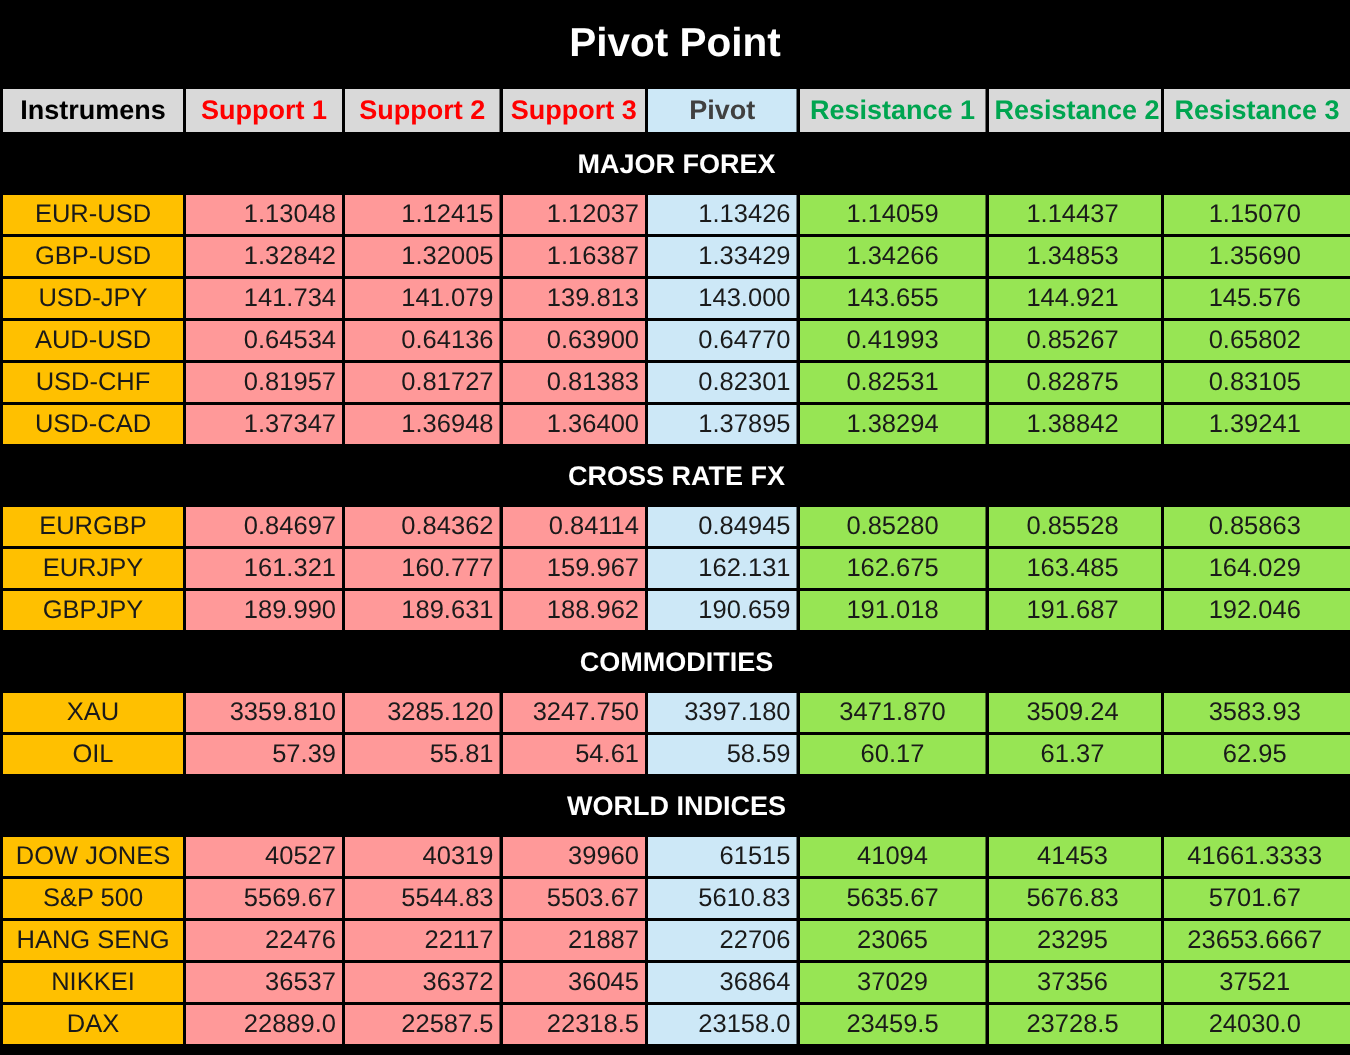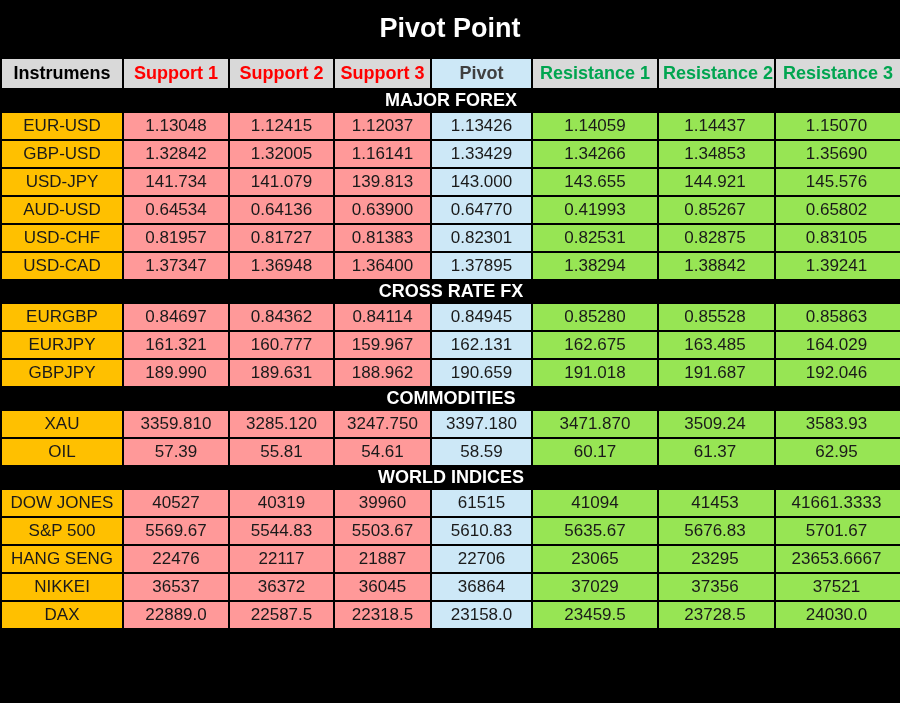--- a/index.html
+++ b/index.html
@@ -49,27 +49,27 @@
     margin-left: 44px;
   }
   th.support   { color: var(--support_text, #FF0000); }
   th.pivot-h   { background: var(--pivot_bg, #CDE8F7); color: #404040; }
   th.resist    { color: var(--resistance_text, #00A550); }
   tr.section-row td {
     background: var(--band_bg, #000);
     color: var(--band_text, #fff);
     font-weight: bold;
     font-size: 18px;
-    height: 23px;
+    height: 40px;
     border-left: none;
     border-right: none;
   }
   td.instrument  { background: var(--instrument_bg, #FFC000); }
-  td.support-c   { background: var(--support_bg, #FF9999); }
-  td.pivot-c     { background: var(--pivot_bg, #CDE8F7); }
+  td.support-c   { background: var(--support_bg, #FF9999); text-align: right; }
+  td.pivot-c     { background: var(--pivot_bg, #CDE8F7); text-align: right; }
   td.resist-c    { background: var(--resistance_bg, #97E554); }
   td.align-right { padding-right: 7px; }
 </style>
 </head>
 <body>
 
 <div class="app">
   <div class="title-bar">Pivot Point</div>
   <table>
     <colgroup>
@@ -105,21 +105,21 @@
           <td class="support-c">1.12037</td>
           <td class="pivot-c">1.13426</td>
           <td class="resist-c">1.14059</td>
           <td class="resist-c align-right">1.14437</td>
           <td class="resist-c align-right">1.15070</td>
         </tr>
         <tr>
           <td class="instrument">GBP-USD</td>
           <td class="support-c">1.32842</td>
           <td class="support-c">1.32005</td>
-          <td class="support-c">1.16141</td>
+          <td class="support-c">1.16387</td>
           <td class="pivot-c">1.33429</td>
           <td class="resist-c">1.34266</td>
           <td class="resist-c align-right">1.34853</td>
           <td class="resist-c align-right">1.35690</td>
         </tr>
         <tr>
           <td class="instrument">USD-JPY</td>
           <td class="support-c">141.734</td>
           <td class="support-c">141.079</td>
           <td class="support-c">139.813</td>

